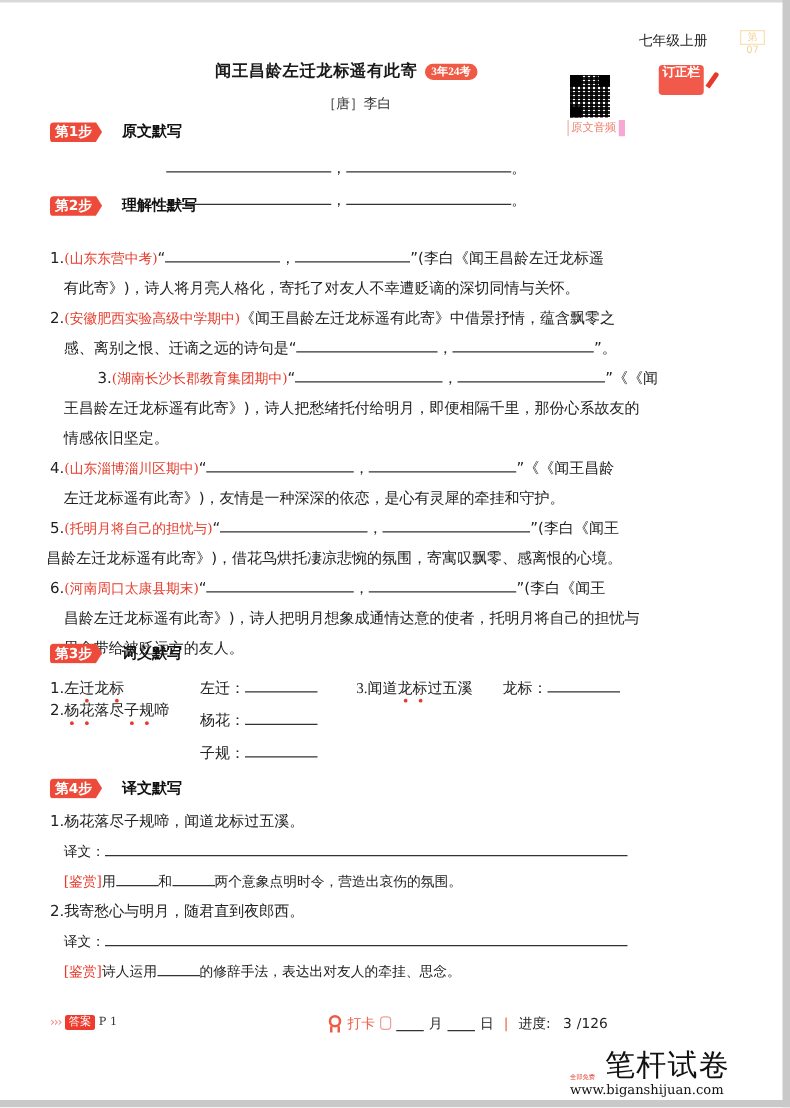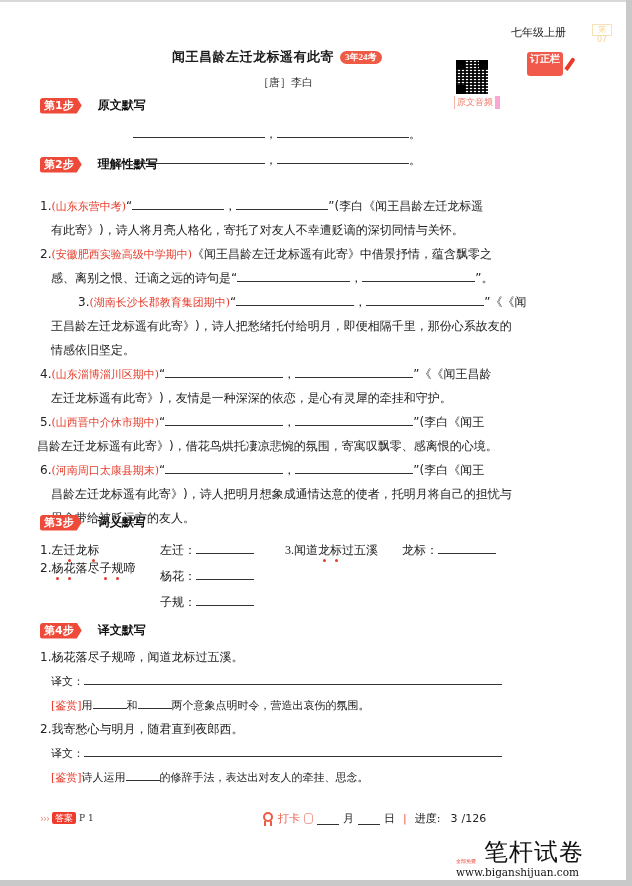--- a/index.html
+++ b/index.html
@@ -117,21 +117,21 @@
 </div>
 <div class="line" style="left:51px; top:318px;">王昌龄左迁龙标遥有此寄》)，诗人把愁绪托付给明月，即便相隔千里，那份心系故友的</div>
 <div class="line" style="left:51px; top:342px;">情感依旧坚定。</div>
 
 <div class="line" style="left:40px; top:366px;">
   <span>4.</span><span class="src">(山东淄博淄川区期中)</span><span>“</span><span class="blank" style="width:118px;"></span><span>，</span><span class="blank" style="width:118px;"></span><span>”《《闻王昌龄</span>
 </div>
 <div class="line" style="left:51px; top:390px;">左迁龙标遥有此寄》)，友情是一种深深的依恋，是心有灵犀的牵挂和守护。</div>
 
 <div class="line" style="left:40px; top:414px;">
-  <span>5.</span><span class="src">(山西晋中介休市期中)</span><span>“</span><span class="blank" style="width:118px;"></span><span>，</span><span class="blank" style="width:118px;"></span><span>”(李白《闻王</span>
+  <span>5.</span><span class="src">(托明月将自己的担忧与)</span><span>“</span><span class="blank" style="width:118px;"></span><span>，</span><span class="blank" style="width:118px;"></span><span>”(李白《闻王</span>
 </div>
 <div class="line" style="left:37px; top:438px;">昌龄左迁龙标遥有此寄》)，借花鸟烘托凄凉悲惋的氛围，寄寓叹飘零、感离恨的心境。</div>
 
 <div class="line" style="left:40px; top:462px;">
   <span>6.</span><span class="src">(河南周口太康县期末)</span><span>“</span><span class="blank" style="width:118px;"></span><span>，</span><span class="blank" style="width:118px;"></span><span>”(李白《闻王</span>
 </div>
 <div class="line" style="left:51px; top:486px;">昌龄左迁龙标遥有此寄》)，诗人把明月想象成通情达意的使者，托明月将自己的担忧与</div>
 <div class="line" style="left:51px; top:510px;">思念带给被贬远方的友人。</div>
 
 <div class="step" style="top:514px;">

